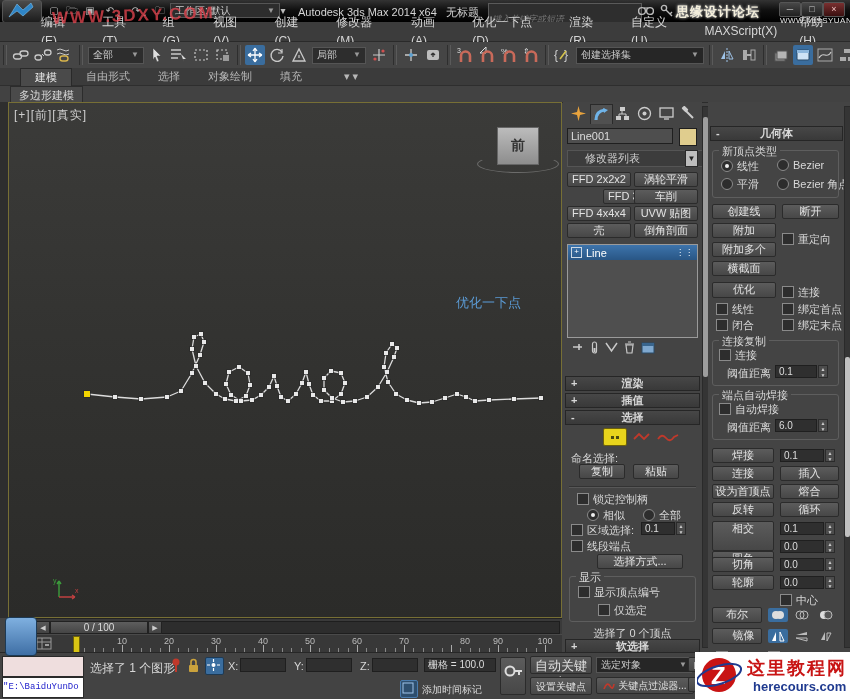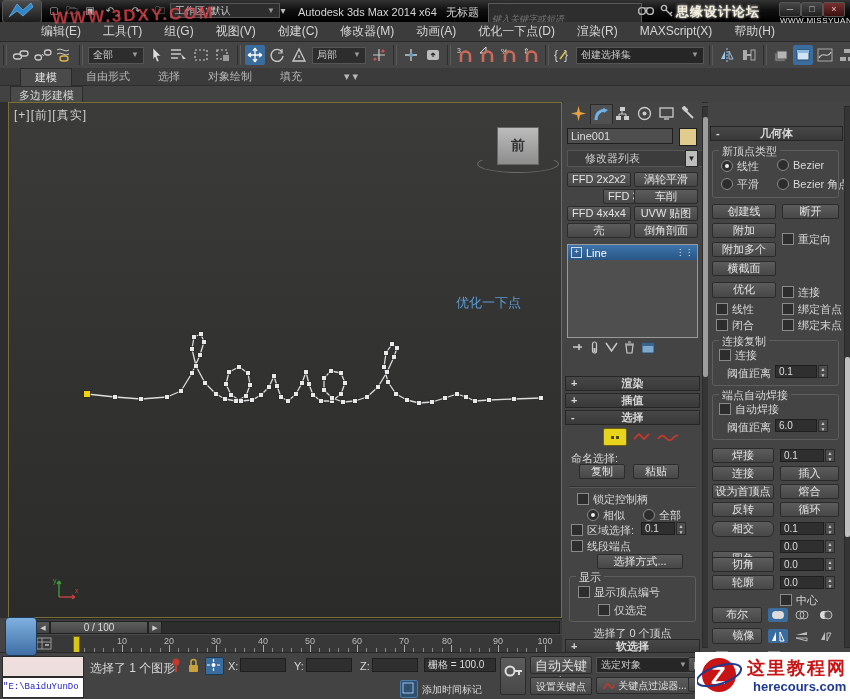--- a/index.html
+++ b/index.html
@@ -155,20 +155,21 @@
   <div id="menubar" class="abs">
     <span class="menuitem">编辑(E)</span>
     <span class="menuitem">工具(T)</span>
     <span class="menuitem">组(G)</span>
     <span class="menuitem">视图(V)</span>
     <span class="menuitem">创建(C)</span>
     <span class="menuitem">修改器(M)</span>
     <span class="menuitem">动画(A)</span>
     <span class="menuitem">优化一下点(D)</span>
     <span class="menuitem">渲染(R)</span>
+    <span class="menuitem">自定义(U)</span>
     <span class="menuitem">MAXScript(X)</span>
     <span class="menuitem">帮助(H)</span>
   </div>
 
   <div id="toolbar" class="abs">
     <div class="tsep"></div>
     <div class="ticon">
         <svg width="18" height="18" viewBox="0 0 18 18">
           <rect x="1.5" y="8" width="8" height="5" rx="2.5" fill="none" stroke="#c9c9c9" stroke-width="1.3"></rect>
           <rect x="8" y="5" width="8" height="5" rx="2.5" fill="none" stroke="#c9c9c9" stroke-width="1.3"></rect>
@@ -496,21 +497,21 @@
         <div class="tick" style="left: 527.6px;"></div>
         <div class="tick major" style="left: 537px;"></div>
       </div>
     <span class="tlabel" style="left:102px">10</span>
     <span class="tlabel" style="left:149px">20</span>
     <span class="tlabel" style="left:196px">30</span>
     <span class="tlabel" style="left:243px">40</span>
     <span class="tlabel" style="left:290px">50</span>
     <span class="tlabel" style="left:337px">60</span>
     <span class="tlabel" style="left:384px">70</span>
-    <span class="tlabel" style="left:427px">80</span>
+    <span class="tlabel" style="left:445px">80</span>
     <span class="tlabel" style="left:478px">90</span>
     <span class="tlabel" style="left:525px">100</span>
     <div id="tbmarker" class="abs"></div>
   </div>
   <div id="layouttab" class="abs"></div>
 
   <div id="cmdleft" class="abs">
     <div class="ptab" style="left:5px;">
         <svg width="15" height="15" viewBox="0 0 15 15">
           <path d="M7.5 0 L9 6 L15 7.5 L9 9 L7.5 15 L6 9 L0 7.5 L6 6 Z" fill="#e8a33d"></path>
@@ -679,21 +680,21 @@
     <div class="abs field" style="left:72px;top:347px;width:44px;height:13px;">0.1</div>
     <div class="abs spinarr" style="left:117px;top:347px;height:13px;">▲<br>▼</div>
 
     <div class="abs btn" style="left:4px;top:364px;width:62px;height:15px;">连接</div>
     <div class="abs btn" style="left:72px;top:364px;width:59px;height:15px;">插入</div>
     <div class="abs btn" style="left:4px;top:382px;width:62px;height:15px;">设为首顶点</div>
     <div class="abs btn" style="left:72px;top:382px;width:59px;height:15px;">熔合</div>
     <div class="abs btn" style="left:4px;top:400px;width:62px;height:15px;">反转</div>
     <div class="abs btn" style="left:72px;top:400px;width:59px;height:15px;">循环</div>
 
-    <div class="abs btn" style="left:4px;top:419px;width:62px;height:16px;border-radius:6px;">相交</div>
+    <div class="abs btn" style="left:4px;top:419px;width:62px;height:30px;">相交</div>
     <div class="abs field" style="left:72px;top:420px;width:44px;height:13px;">0.1</div>
     <div class="abs spinarr" style="left:117px;top:420px;height:13px;">▲<br>▼</div>
     <div class="abs btn" style="left:4px;top:437px;width:62px;height:15px;margin-top:12px;">圆角</div>
     <div class="abs field" style="left:72px;top:438px;width:44px;height:13px;">0.0</div>
     <div class="abs spinarr" style="left:117px;top:438px;height:13px;">▲<br>▼</div>
     <div class="abs btn" style="left:4px;top:455px;width:62px;height:15px;">切角</div>
     <div class="abs field" style="left:72px;top:456px;width:44px;height:13px;">0.0</div>
     <div class="abs spinarr" style="left:117px;top:456px;height:13px;">▲<br>▼</div>
     <div class="abs btn" style="left:4px;top:473px;width:62px;height:15px;">轮廓</div>
     <div class="abs field" style="left:72px;top:474px;width:44px;height:13px;">0.0</div>

